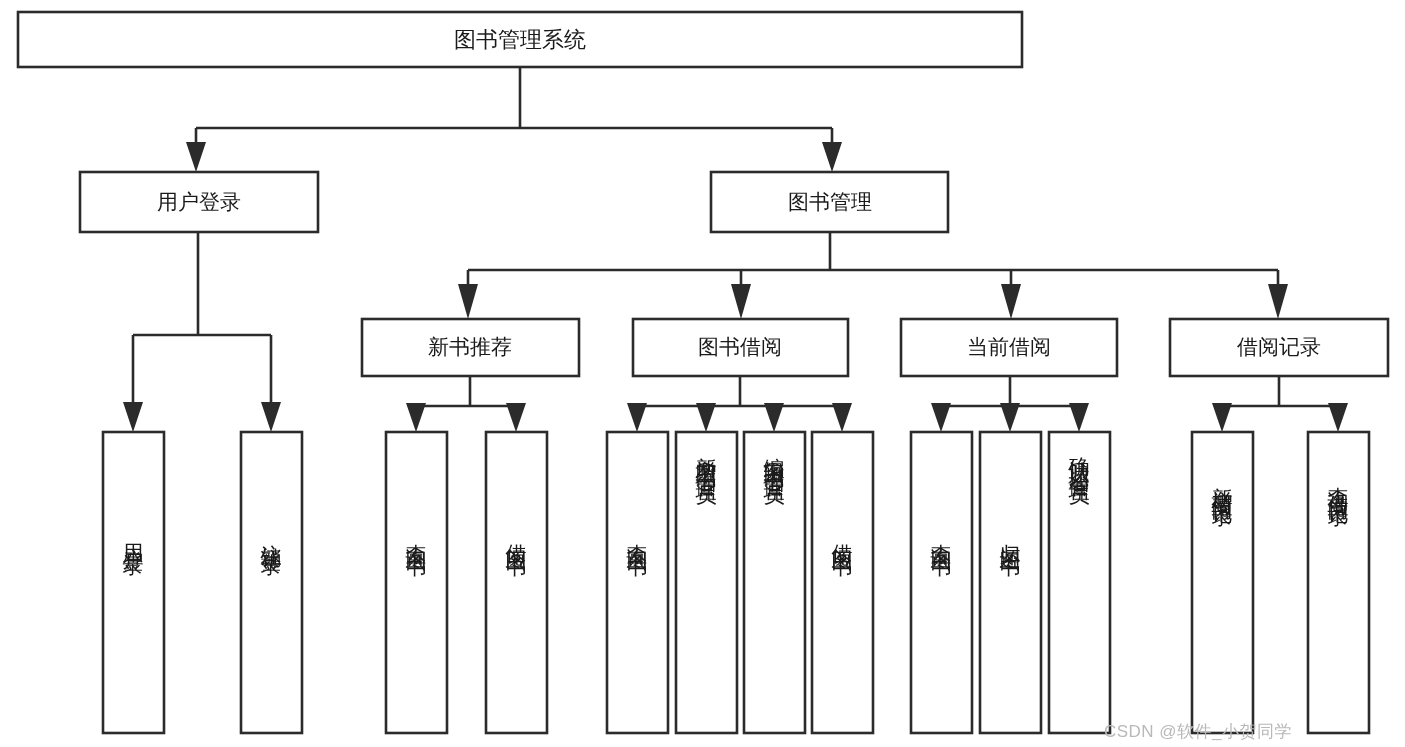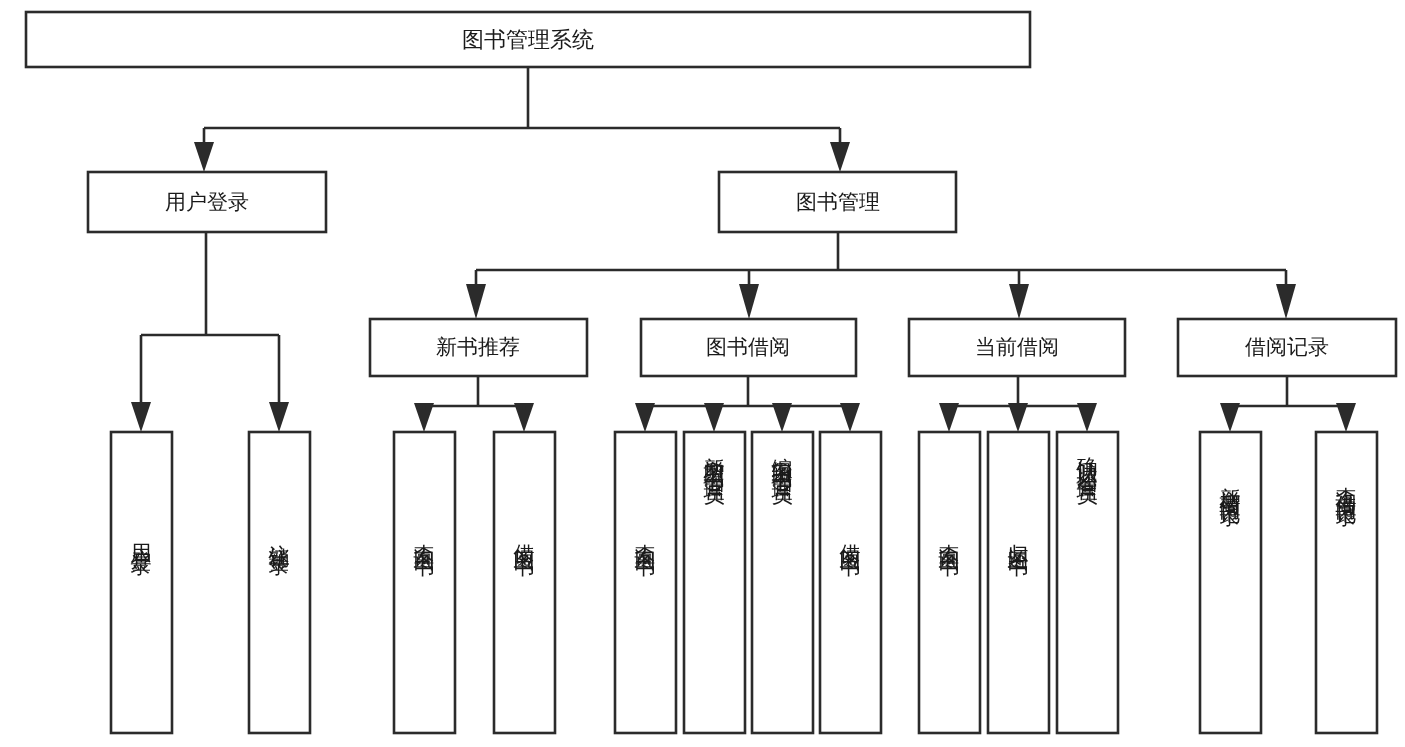--- a/index.html
+++ b/index.html
@@ -11,21 +11,20 @@
     width: 1405px;
     height: 747px;
     overflow: hidden;
     font-family: "Liberation Sans", "DejaVu Sans", sans-serif;
   }
   #diagram-root {
     position: relative;
     width: 1300px;
     height: 747px;
     background: #ffffff;
-    margin-left: 8px;
   }
   svg.diagram-canvas {
     position: absolute;
     top: 0;
     left: 0;
     width: 1405px;
     height: 747px;
     display: block;
   }
   .node-box {
@@ -244,13 +243,14 @@
     <span class="vlabel-text" style="margin-top:8px;">确认归还（管理员）</span>
   </div>
 
   <div class="vlabel-wrap" style="left:1192px; top:432px; width:61px; height:301px;">
     <span class="vlabel-text" style="margin-top:38px;">新增借阅记录</span>
   </div>
   <div class="vlabel-wrap" style="left:1308px; top:432px; width:61px; height:301px;">
     <span class="vlabel-text" style="margin-top:38px;">查询借阅记录</span>
   </div>
 
+  <div class="watermark">CSDN @软件_小贺同学</div>
 </div>
 
 </body></html>

